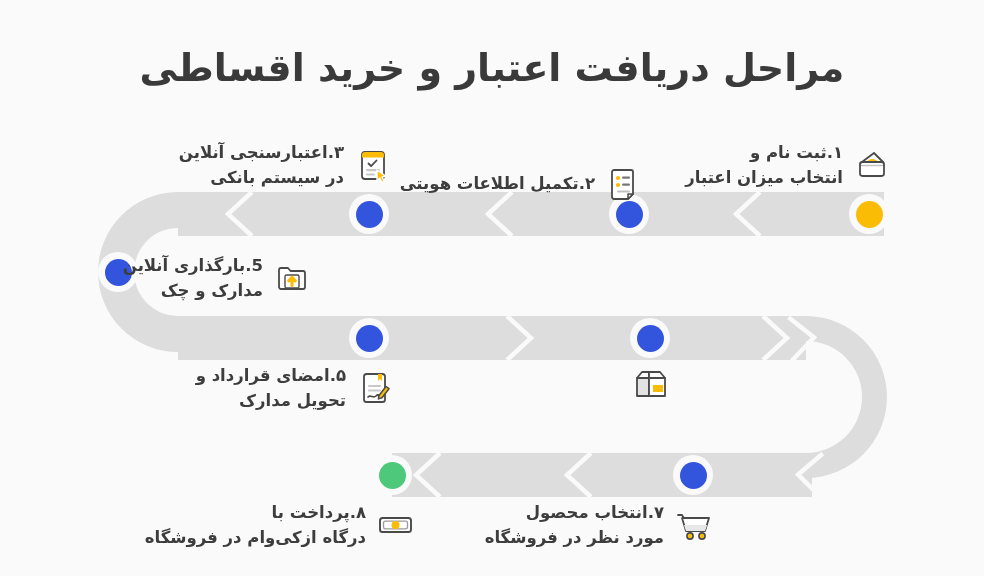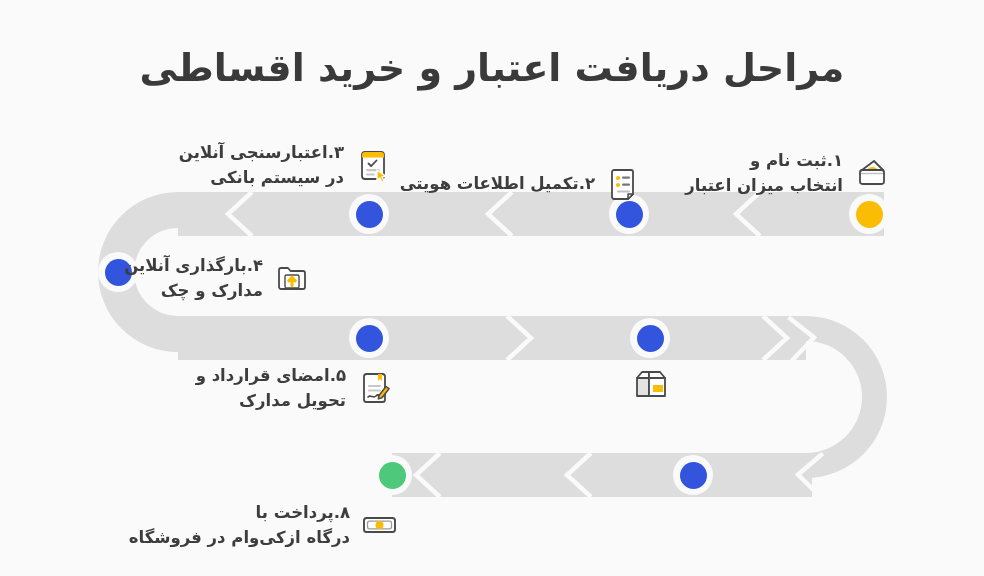--- a/index.html
+++ b/index.html
@@ -154,21 +154,21 @@
   <div class="node" style="left:630px;top:318px;">
     <span class="core" style="background:#3355dd;"></span>
   </div>
   <div class="node" style="left:673px;top:455px;">
     <span class="core" style="background:#3355dd;"></span>
   </div>
   <div class="node" style="left:372px;top:455px;">
     <span class="core" style="background:#4ec97c;"></span>
   </div>
 
-  <div class="step" style="right:92px;top:148px;">
+  <div class="step" style="right:92px;top:140px;">
     <span class="ico">
       <svg viewBox="0 0 40 40" width="40" height="40">
         <path d="M10 17 L22 8 L31 17" fill="none" stroke="#4a4a4a" stroke-width="1.8" stroke-linejoin="round" stroke-linecap="round"></path>
         <ellipse cx="20.5" cy="17.5" rx="5" ry="3.4" fill="#fbbc05"></ellipse>
         <rect x="8" y="17" width="24" height="14" rx="2.4" fill="#ffffff" stroke="#4a4a4a" stroke-width="1.8"></rect>
         <path d="M8 20.5 L32 20.5" stroke="#4a4a4a" stroke-width="1.4" opacity="0.35"></path>
       </svg>
     </span>
     <span class="txt">۱.ثبت نام و
 انتخاب میزان اعتبار</span>
@@ -205,21 +205,21 @@
   </div>
 
   <div class="step" style="right:672px;top:253px;">
     <span class="ico">
       <svg viewBox="0 0 40 40" width="40" height="40">
         <path d="M7 12 a2 2 0 0 1 2 -2 h7 l2.5 3 h12.5 a2 2 0 0 1 2 2 v14 a2 2 0 0 1 -2 2 h-22 a2 2 0 0 1 -2 -2 z" fill="#ffffff" stroke="#4a4a4a" stroke-width="1.8" stroke-linejoin="round"></path>
         <rect x="13" y="17" width="14" height="13" rx="1.6" fill="#ffffff" stroke="#4a4a4a" stroke-width="1.4"></rect>
         <path d="M20 27.5 v-7.2 M20 19.4 l-3.3 3.4 M20 19.4 l3.3 3.4" fill="none" stroke="#fbbc05" stroke-width="3.1" stroke-linecap="round" stroke-linejoin="round"></path>
       </svg>
     </span>
-    <span class="txt">۴.بارگذاری آنلاین
+    <span class="txt">5.بارگذاری آنلاین
 مدارک و چک</span>
   </div>
 
   <div class="step" style="right:589px;top:363px;margin-left:47px;">
     <span class="ico">
       <svg viewBox="0 0 40 40" width="40" height="40">
         <rect x="9" y="6" width="21" height="28" rx="2.6" fill="#ffffff" stroke="#4a4a4a" stroke-width="1.8"></rect>
         <path d="M23 6 h4 v7 l-2 -2 l-2 2 z" fill="#fbbc05"></path>
         <rect x="13" y="17" width="13" height="2.1" rx="1" fill="#4a4a4a" opacity="0.3"></rect>
         <rect x="13" y="21.4" width="13" height="2.1" rx="1" fill="#4a4a4a" opacity="0.3"></rect>
@@ -236,22 +236,35 @@
       <svg viewBox="0 0 40 40" width="40" height="40">
         <path d="M6 15 h12 v18 h-12 z" fill="#e3e3e3" stroke="#4a4a4a" stroke-width="1.8" stroke-linejoin="round"></path>
         <path d="M18 15 h16 v18 h-16 z" fill="#ffffff" stroke="#4a4a4a" stroke-width="1.8" stroke-linejoin="round"></path>
         <path d="M6 15 l5 -6 h7 v6 z" fill="#ffffff" stroke="#4a4a4a" stroke-width="1.8" stroke-linejoin="round"></path>
         <path d="M34 15 l-5 -6 h-11 v6 z" fill="#ffffff" stroke="#4a4a4a" stroke-width="1.8" stroke-linejoin="round"></path>
         <rect x="22" y="22" width="10" height="7" fill="#fbbc05"></rect>
       </svg>
     </span>
   </div>
 
-
-  <div class="step" style="right:585px;top:500px;">
+  <div class="step" style="right:271px;top:500px;">
+    <span class="ico">
+      <svg viewBox="0 0 40 40" width="40" height="40">
+        <path d="M5 10 h4 l2.5 4" fill="none" stroke="#4a4a4a" stroke-width="1.8" stroke-linecap="round" stroke-linejoin="round"></path>
+        <path d="M9 13 h27 l-4 13 h-19 z" fill="#ffffff" stroke="#4a4a4a" stroke-width="1.8" stroke-linejoin="round"></path>
+        <path d="M11 20 h23.2 l-2.2 6 h-19 z" fill="#e8e8e8"></path>
+        <circle cx="17" cy="31" r="3.1" fill="#fbbc05" stroke="#4a4a4a" stroke-width="1.6"></circle>
+        <circle cx="29" cy="31" r="3.1" fill="#fbbc05" stroke="#4a4a4a" stroke-width="1.6"></circle>
+      </svg>
+    </span>
+    <span class="txt">۷.انتخاب محصول
+مورد نظر در فروشگاه</span>
+  </div>
+
+  <div class="step" style="right:569px;top:500px;">
     <span class="ico">
       <svg viewBox="0 0 40 40" width="40" height="40">
         <rect x="5" y="13" width="31" height="14" rx="2.6" fill="#ffffff" stroke="#4a4a4a" stroke-width="1.9"></rect>
         <rect x="8.5" y="16.2" width="24" height="7.6" rx="2" fill="none" stroke="#4a4a4a" stroke-width="1.3" opacity="0.55"></rect>
         <circle cx="20.5" cy="20" r="4" fill="#fbbc05"></circle>
       </svg>
     </span>
     <span class="txt">۸.پرداخت با
 درگاه ازکی‌وام در فروشگاه</span>
   </div>

